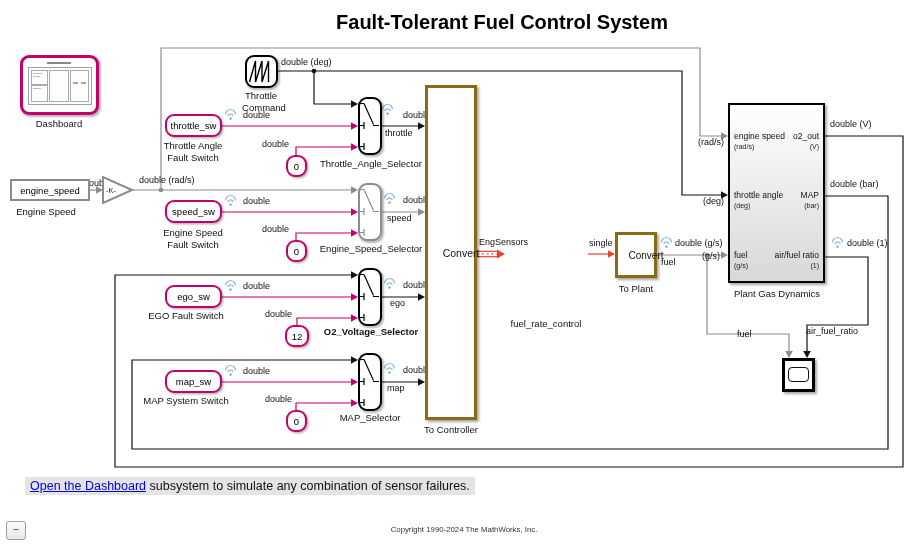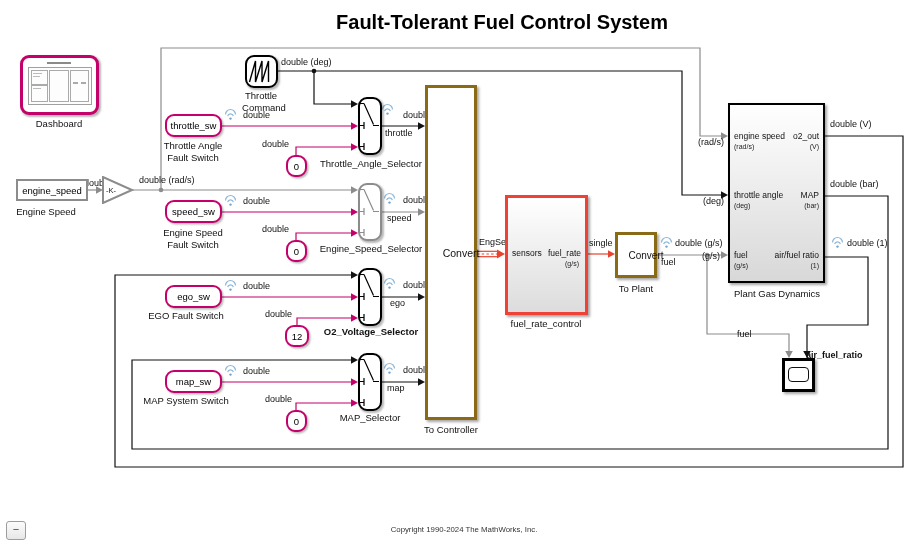--- a/index.html
+++ b/index.html
@@ -108,20 +108,21 @@
         <circle cx="314" cy="71" r="2.3"></circle>
       </g>
       <g fill="#8c8c8c">
         <circle cx="161" cy="190" r="2.3"></circle>
         <circle cx="707" cy="255" r="2.3"></circle>
       </g>
     </g>
   </svg>
 
   <div id="title">Fault-Tolerant Fuel Control System</div>
+  <div id="annotation"><a>Open the Dashboard</a><span> subsystem to simulate any combination of sensor failures.</span></div>
   <div id="copyright">Copyright 1990-2024  The MathWorks, Inc.</div>
   <div id="collapse-btn"><span>−</span></div>
 
   <div class="blk shadow-sm" style="left:20px;top:55px;width:79px;height:60px;border:3px solid #c4006b;">
     <div style="position:absolute;inset:0;">
       <div style="position:absolute;left:24px;top:4px;width:24px;height:2px;background:#8a8a8a;"></div>
       <div style="position:absolute;left:5px;top:9px;width:62px;height:36px;border:1px solid #a0a0a0;background:#fdfdfd;"></div>
       <div style="position:absolute;left:8px;top:12px;width:15px;height:13px;border:1px solid #aaa;"></div>
       <div style="position:absolute;left:10px;top:15px;width:9px;height:1px;background:#bbb;"></div>
       <div style="position:absolute;left:10px;top:18px;width:7px;height:1px;background:#bbb;"></div>
@@ -158,21 +159,21 @@
   <div class="blk shadow-sm mag ctr" style="left:165px;top:285px;width:57px;height:23px;font-size:9.5px;">
       <span>ego_sw</span>
     </div>
   <div class="lbl" style="left:136px;top:310px;width:100px;">EGO Fault Switch</div>
 
   <div class="blk shadow-sm mag ctr" style="left:165px;top:370px;width:57px;height:23px;font-size:9.5px;">
       <span>map_sw</span>
     </div>
   <div class="lbl" style="left:136px;top:395px;width:100px;">MAP System Switch</div>
 
-  <div class="blk ctr" style="left:16px;top:179px;width:72px;height:22px;border:2.5px solid #8c8c8c;font-size:9.5px;">
+  <div class="blk ctr" style="left:10px;top:179px;width:80px;height:22px;border:2.5px solid #8c8c8c;font-size:9.5px;">
       <span>engine_speed</span>
     </div>
   <div class="lbl" style="left:6px;top:206px;width:80px;">Engine Speed</div>
 
   <div class="blk" style="left:102px;top:176px;width:32px;height:28px;border:none;background:transparent;">
     <svg width="32" height="28" viewBox="0 0 32 28">
       <polygon points="1,1 1,27 30,14" fill="#ffffff" stroke="#8c8c8c" stroke-width="2"></polygon>
     </svg>
     <div style="position:absolute;left:4px;top:10px;font-size:7.5px;color:#222;">-K-</div>
   </div>
@@ -216,25 +217,20 @@
       <path d="M0 4.5 H4 M0 26.5 H4 M0 47.5 H4 M4 23 V30 M4 44 V51 M4 4.5 L13.5 25.5 M13 26.5 H19" fill="none" stroke="currentColor" stroke-width="1.2"></path>
     </svg>
   </div>
   <div class="lbl" style="left:330px;top:412px;width:80px;">MAP_Selector</div>
 
   <div class="blk shadow olive ctr" style="left:425px;top:85px;width:52px;height:335px;font-size:10.5px;color:#111;">
       <span>Convert</span>
     </div>
   <div class="lbl" style="left:401px;top:424px;width:100px;">To Controller</div>
 
-  <div class="blk shadow" style="left:505px;top:195px;width:83px;height:120px;border:3px solid #ef4136;background:linear-gradient(#ffffff,#dcdcdc);">
-    <div class="port" style="left:4px;top:50px;">sensors</div>
-    <div class="port" style="right:4px;top:50px;">fuel_rate</div>
-    <div class="unit" style="right:6px;top:62px;">(g/s)</div>
-  </div>
   <div class="lbl" style="left:496px;top:318px;width:100px;">fuel_rate_control</div>
 
   <div class="blk shadow olive ctr" style="left:615px;top:232px;width:42px;height:46px;font-size:10px;color:#111;">
       <span>Convert</span>
     </div>
   <div class="lbl" style="left:596px;top:283px;width:80px;">To Plant</div>
 
   <div class="blk shadow" style="left:728px;top:103px;width:97px;height:180px;border:2.5px solid #000;background:linear-gradient(#ffffff,#d8d8d8);">
     <div class="port" style="left:4px;top:26px;">engine speed</div>
     <div class="unit" style="left:4px;top:38px;">(rad/s)</div>
@@ -278,21 +274,21 @@
   <div class="sl" style="left:589px;top:238px;">single (g/s)</div>
   <div class="sl" style="left:661px;top:257px;">fuel</div>
   <div class="sl" style="left:675px;top:238px;">double (g/s)</div>
   <div class="sl" style="left:702px;top:251px;">(g/s)</div>
   <div class="sl" style="left:698px;top:137px;">(rad/s)</div>
   <div class="sl" style="left:703px;top:196px;">(deg)</div>
   <div class="sl" style="left:830px;top:119px;">double (V)</div>
   <div class="sl" style="left:830px;top:179px;">double (bar)</div>
   <div class="sl" style="left:847px;top:238px;">double (1)</div>
   <div class="sl" style="left:737px;top:329px;">fuel</div>
-  <div class="sl" style="left:806px;top:350px;font-weight:bold;">air_fuel_ratio</div>
+  <div class="sl" style="left:806px;top:326px;">air_fuel_ratio</div>
 
   <svg class="wifi" style="left:224px;top:108px;" width="13" height="13" viewBox="0 0 13 13">
       <path d="M1.5 6.5 A5 5 0 0 1 11.5 6.5 M3.6 8.2 A3 3 0 0 1 9.4 8.2" fill="none" stroke="#8fb8d9" stroke-width="1.2"></path>
       <circle cx="6.5" cy="10.6" r="1.2" fill="#6fa3cc"></circle>
     </svg>
   <svg class="wifi" style="left:381px;top:103px;" width="13" height="13" viewBox="0 0 13 13">
       <path d="M1.5 6.5 A5 5 0 0 1 11.5 6.5 M3.6 8.2 A3 3 0 0 1 9.4 8.2" fill="none" stroke="#8fb8d9" stroke-width="1.2"></path>
       <circle cx="6.5" cy="10.6" r="1.2" fill="#6fa3cc"></circle>
     </svg>
   <svg class="wifi" style="left:224px;top:194px;" width="13" height="13" viewBox="0 0 13 13">

